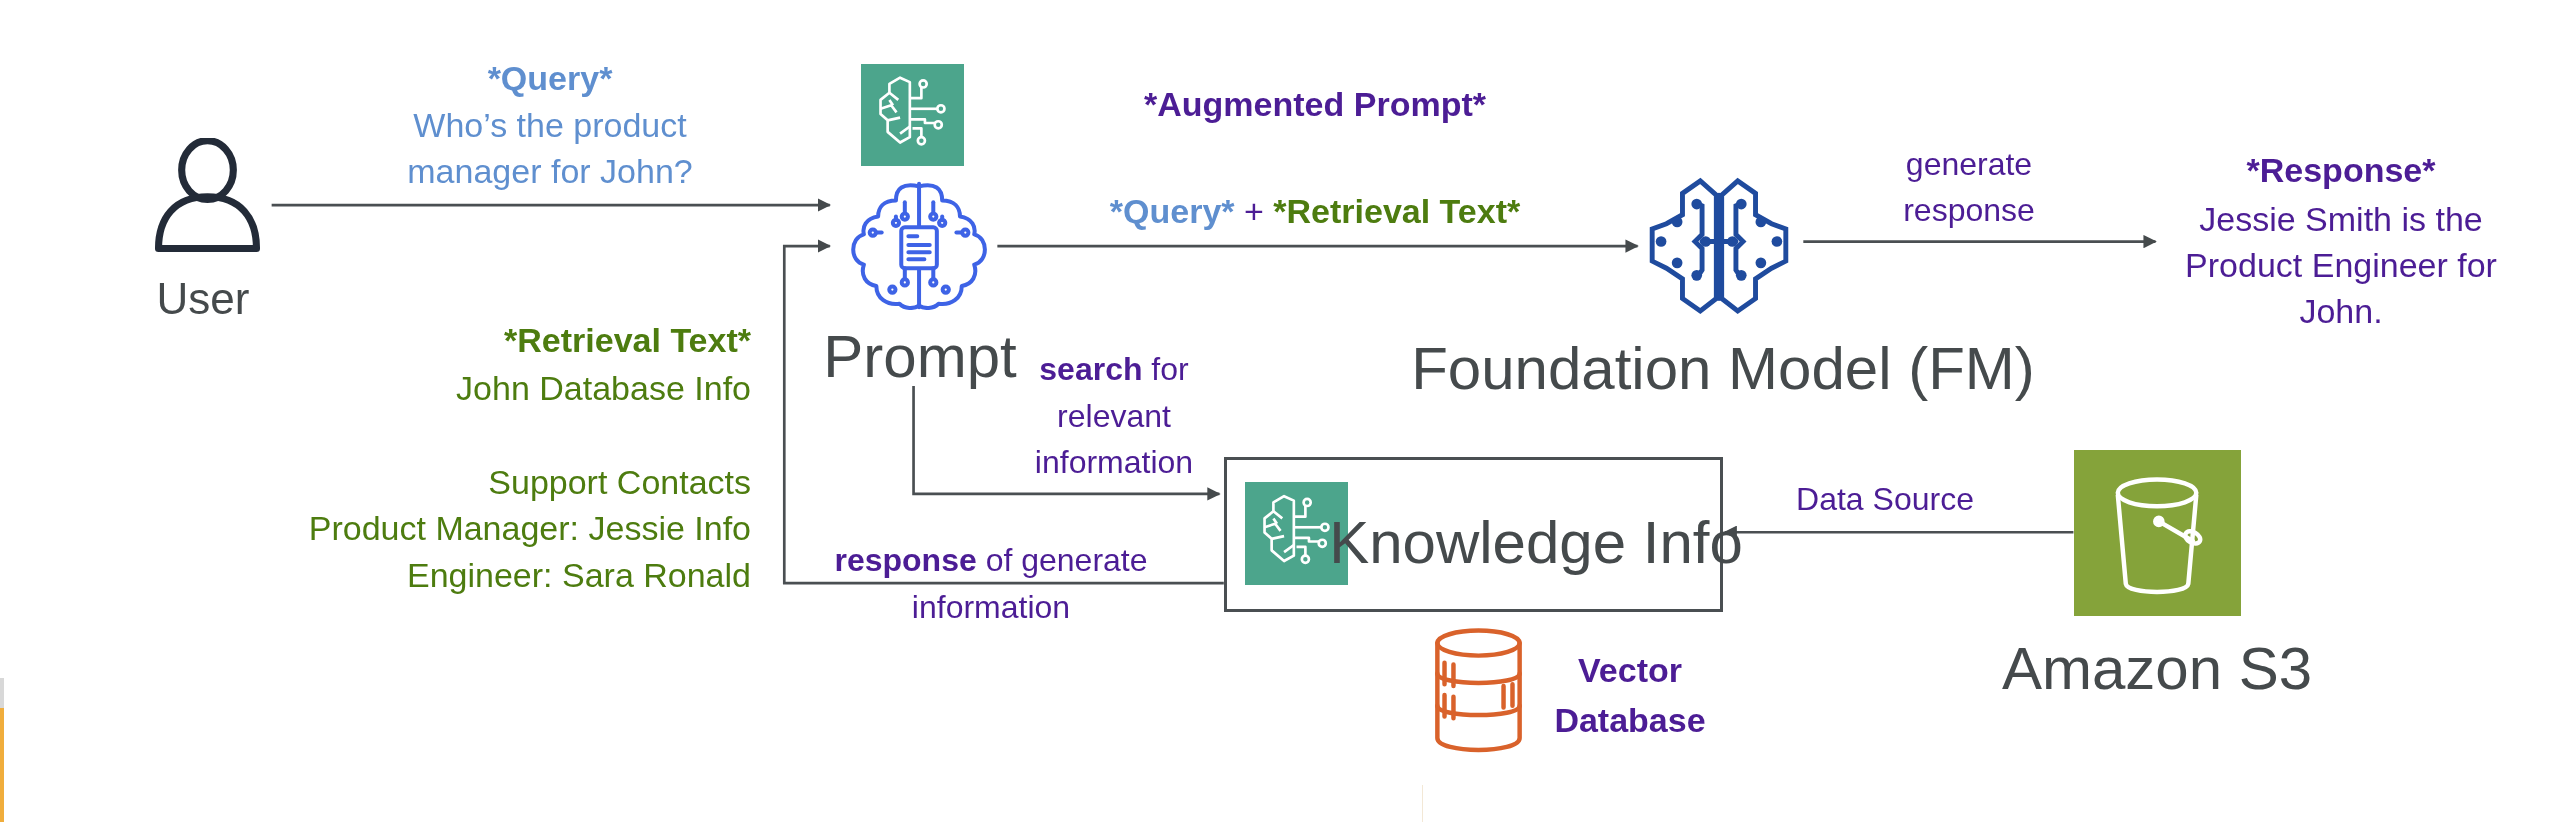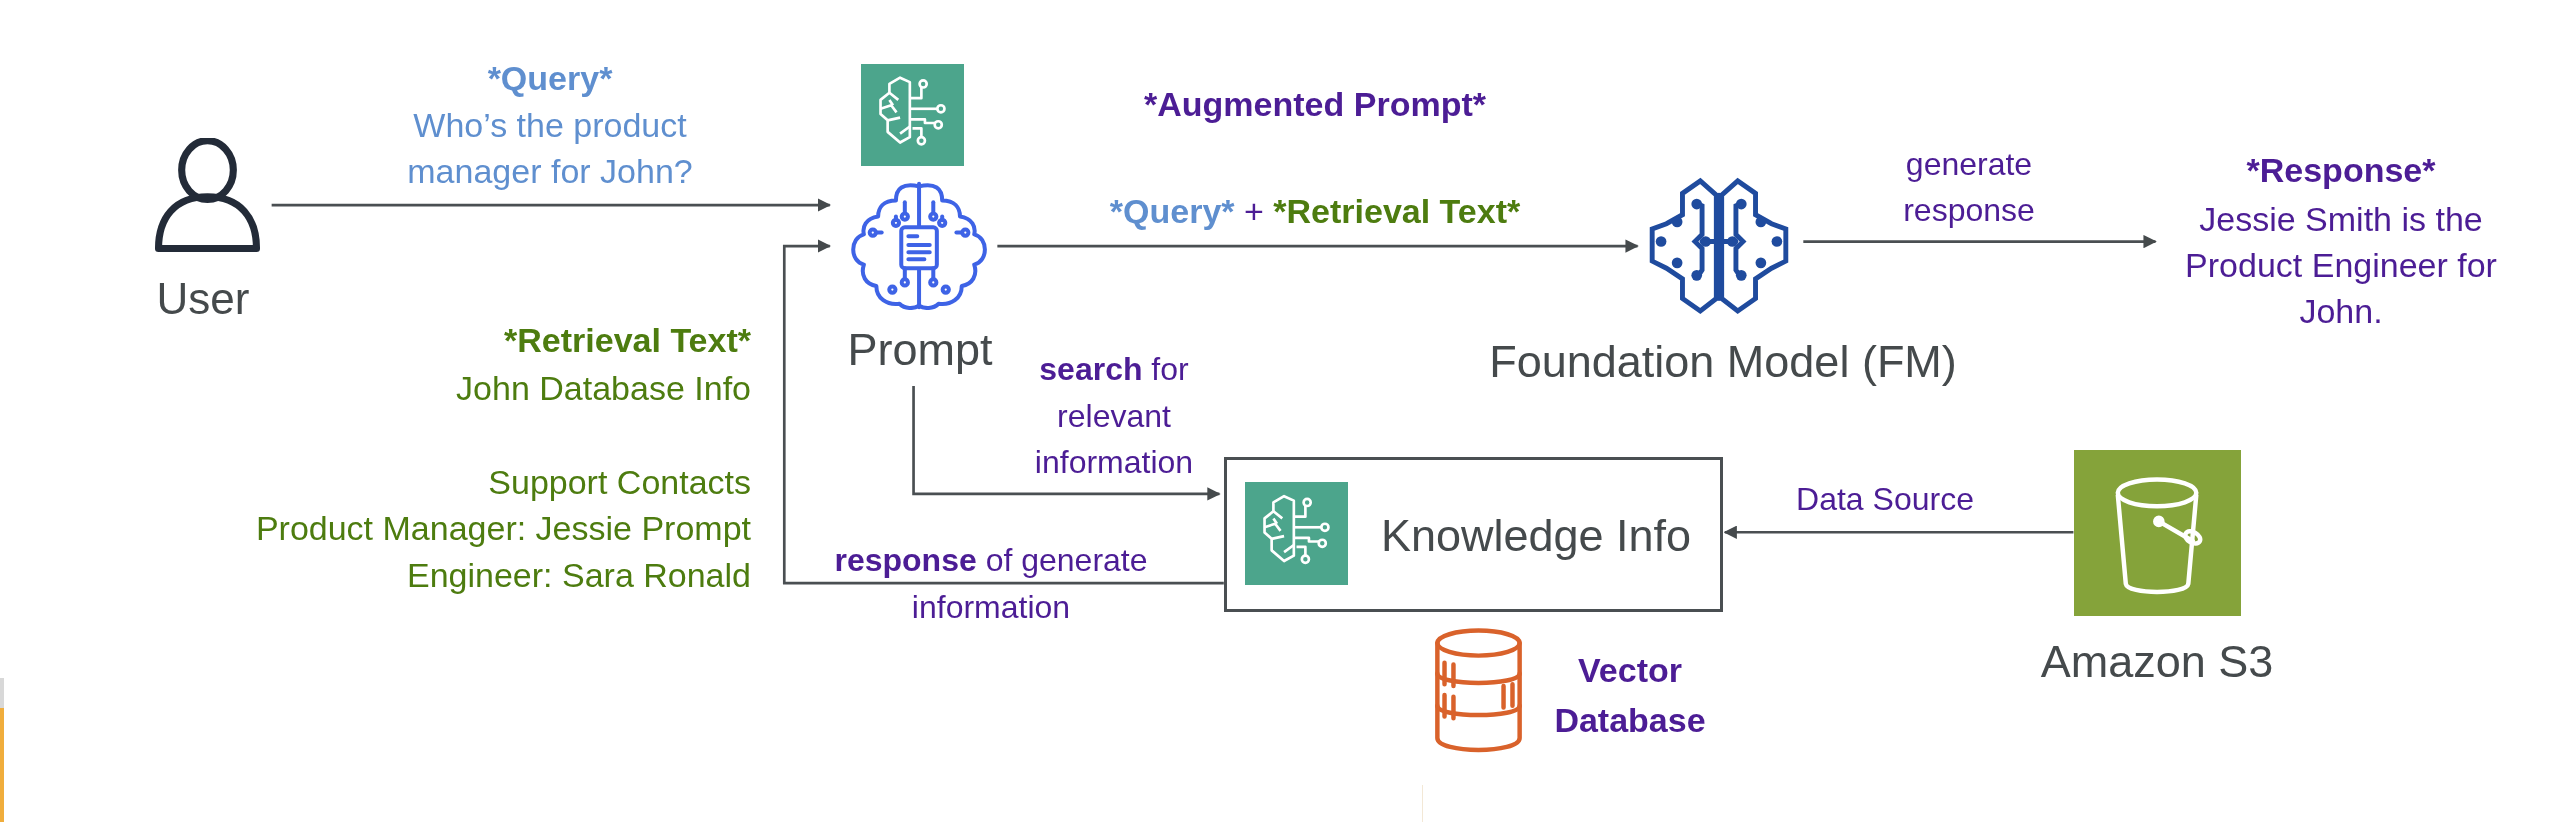--- a/index.html
+++ b/index.html
@@ -8,21 +8,21 @@
   .abs { position: absolute; }
   .txt { position: absolute; white-space: nowrap; line-height: 1; }
   .center { transform: translateX(-50%); text-align: center; }
   .right { transform: translateX(-100%); text-align: right; }
   .blue { color: #5f8fcf; }
   .orange { color: #4d7c0f; }
   .dark { color: #4c1d95; }
   .b { font-weight: bold; }
   .f38 { font-size: 34px; }
   .f36 { font-size: 32px; }
-  .f48 { font-size: 45px; }
+  .f48 { font-size: 60px; }
   svg.lines { position: absolute; left: 0; top: 0; }
   .box-kb { position: absolute; left: 1224px; top: 457px; width: 493px; height: 149px;
             border: 3.6px solid #4a4f52; box-sizing: content-box; }
   .sq-green { position: absolute; background: #4ca58c; }
   .sq-s3 { position: absolute; background: #85a33a; }
   .leftbar-grey { position: absolute; left: 0; top: 678px; width: 3.6px; height: 30px; background: #d8d8d8; }
   .leftbar-orange { position: absolute; left: 0; top: 708px; width: 3.6px; height: 114px; background: #f0ad3c; }
   .faint-line { position: absolute; left: 1422px; top: 785px; width: 0.9px; height: 37px; background: #f3e8d6; }
 </style>
 </head>
@@ -133,21 +133,21 @@
 <div class="txt center f36 dark" style="left:1969px;top:194px">response</div>
 
 <div class="txt center f38 dark b" style="left:2341px;top:153px">*Response*</div>
 <div class="txt center f38 dark" style="left:2341px;top:202px">Jessie Smith is the</div>
 <div class="txt center f38 dark" style="left:2341px;top:248px">Product Engineer for</div>
 <div class="txt center f38 dark" style="left:2341px;top:294px">John.</div>
 
 <div class="txt right f38 orange b" style="left:751px;top:323px">*Retrieval Text*</div>
 <div class="txt right f38 orange" style="left:751px;top:371px">John Database Info</div>
 <div class="txt right f38 orange" style="left:751px;top:465px">Support Contacts</div>
-<div class="txt right f38 orange" style="left:751px;top:511px">Product Manager: Jessie Prompt</div>
+<div class="txt right f38 orange" style="left:751px;top:511px">Product Manager: Jessie Info</div>
 <div class="txt right f38 orange" style="left:751px;top:558px">Engineer: Sara Ronald</div>
 
 <div class="txt center f36 dark" style="left:1114px;top:353px"><span class="b">search</span><span style="white-space:pre"> for</span></div>
 <div class="txt center f36 dark" style="left:1114px;top:400px">relevant</div>
 <div class="txt center f36 dark" style="left:1114px;top:446px">information</div>
 
 <div class="box-kb"></div>
 <div class="sq-green" style="left:1245px;top:482px;width:103px;height:103px">
   <svg width="103" height="103" viewBox="0 0 116 114">
     <g fill="none" stroke="#ffffff" stroke-width="3" stroke-linejoin="round">

